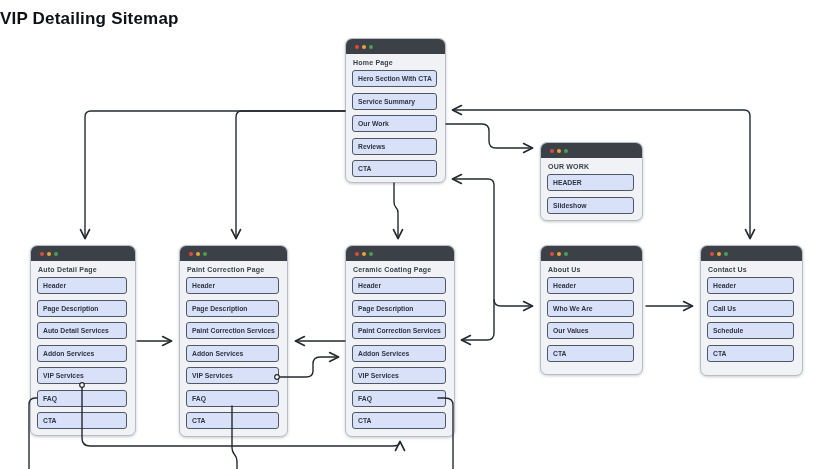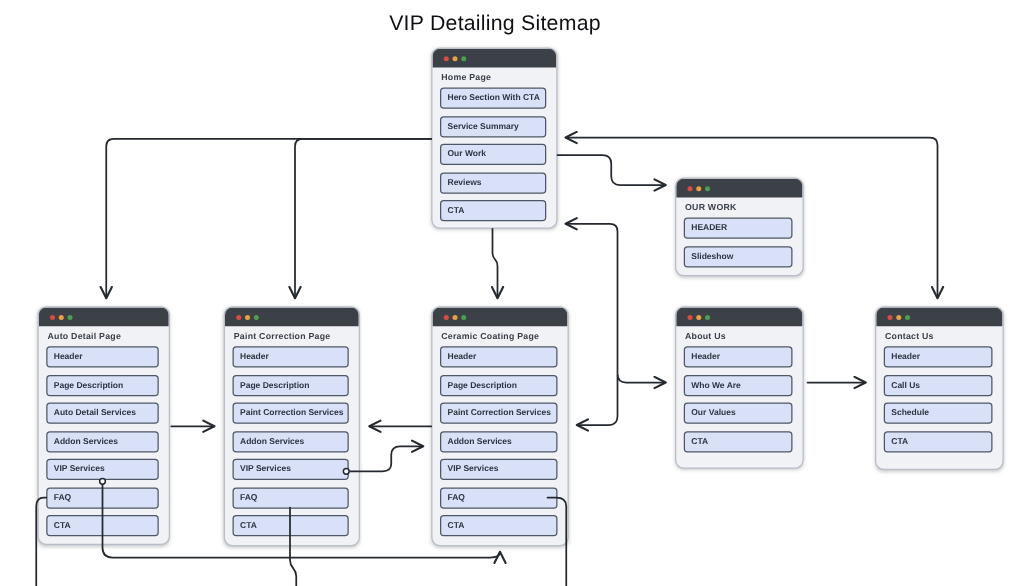--- a/index.html
+++ b/index.html
@@ -1,19 +1,19 @@
 <!DOCTYPE html>
 <html><head>
 <meta charset="utf-8">
 <style>
   html,body{margin:0;padding:0;background:#ffffff;}
   #canvas{position:relative;width:820px;height:469px;background:#ffffff;overflow:hidden;
           font-family:"Liberation Sans",sans-serif;}
-  #main-title{position:absolute;top:9px;left:0;width:792px;text-align:center;
-              font-size:17px;font-weight:normal;color:#0e1013;letter-spacing:.2px;}
+  #main-title{position:absolute;top:9px;left:0;width:792px;text-align:left;
+              font-size:17px;font-weight:bold;color:#0e1013;letter-spacing:.2px;}
   .win{position:absolute;background:#f1f2f6;border:1px solid #b9bdc7;border-radius:7px;
        box-shadow:0 1px 3px rgba(60,64,67,.28);box-sizing:border-box;overflow:hidden;z-index:1;}
   .titlebar{height:15px;background:#3c4148;display:flex;align-items:center;
             padding-left:9px;gap:3px;}
   .dot{width:4px;height:4px;border-radius:50%;flex:0 0 auto;}
   .win-label{font-size:7px;font-weight:bold;color:#3a4049;margin:5px 0 4px 7px;
              letter-spacing:.2px;white-space:nowrap;}
   .win-items{padding:0 8px 0 6px;}
   .item{height:17px;margin-bottom:5.5px;background:#d8e1f8;border:1px solid #4e5765;
         border-radius:3px;font-size:6.8px;font-weight:bold;color:#2d3443;

